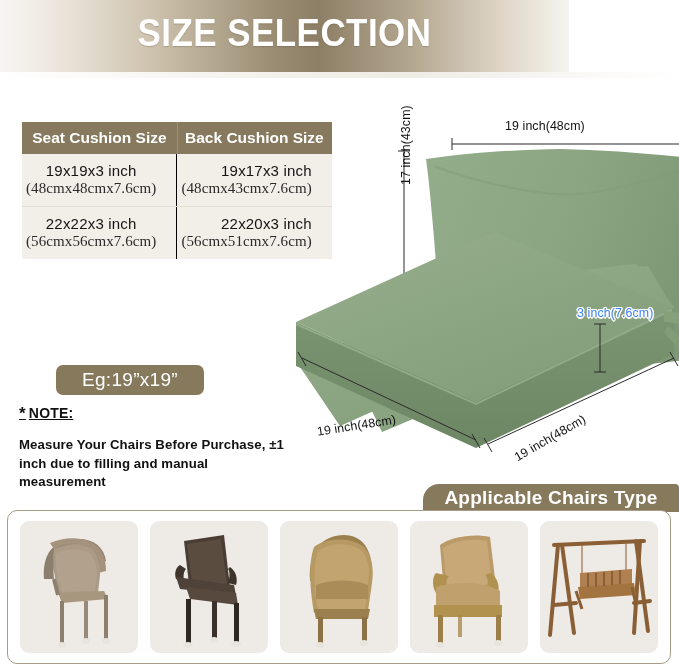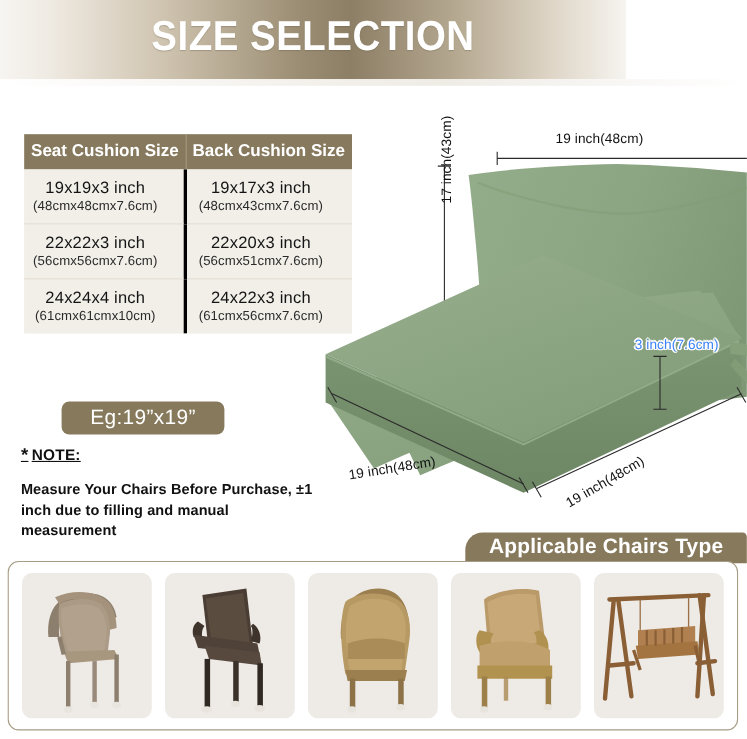--- a/index.html
+++ b/index.html
@@ -72,35 +72,37 @@
   .size-table th.divider-left {
     box-shadow: inset 1px 0 0 #9d9278;
   }
   .size-table td {
     background: #f2efe9;
     text-align: center;
     padding: 8px 20px 9px 4px;
     border-bottom: 1px solid #e3ded3;
   }
   .size-table td.divider-left {
-    border-left: 3px solid #000000;
+    border-left: 1px solid #000000;
+    text-align: right;
   }
   .size-table tr:last-child td {
     border-bottom: none;
   }
   .cell-in {
     font-size: 15px;
     color: #141414;
     letter-spacing: 0.2px;
   }
   .cell-cm {
-    font-size: 12px;
+    font-size: 15px;
     color: #2a2a2a;
     margin-top: 1px;
     letter-spacing: 0.1px;
+    font-family: Liberation Serif, serif;
   }
 
   
   .eg-badge {
     position: absolute;
     left: 56px; top: 365px;
     width: 148px; height: 30px;
     background: #87795c;
     border-radius: 7px;
     color: #ffffff;
@@ -250,30 +252,20 @@
     <tr>
       <td>
         <div class="cell-in">22x22x3 inch</div>
         <div class="cell-cm">(56cmx56cmx7.6cm)</div>
       </td>
       <td class="divider-left">
         <div class="cell-in">22x20x3 inch</div>
         <div class="cell-cm">(56cmx51cmx7.6cm)</div>
       </td>
     </tr>
-    <tr>
-      <td>
-        <div class="cell-in">24x24x4 inch</div>
-        <div class="cell-cm">(61cmx61cmx10cm)</div>
-      </td>
-      <td class="divider-left">
-        <div class="cell-in">24x22x3 inch</div>
-        <div class="cell-cm">(61cmx56cmx7.6cm)</div>
-      </td>
-    </tr>
   </tbody>
 </table>
 
 <div class="eg-badge">
   <span>Eg:19”x19”</span>
 </div>
 
 <div class="note-block">
   <div class="note-head">
     <span class="star">*</span><span>NOTE:</span>

